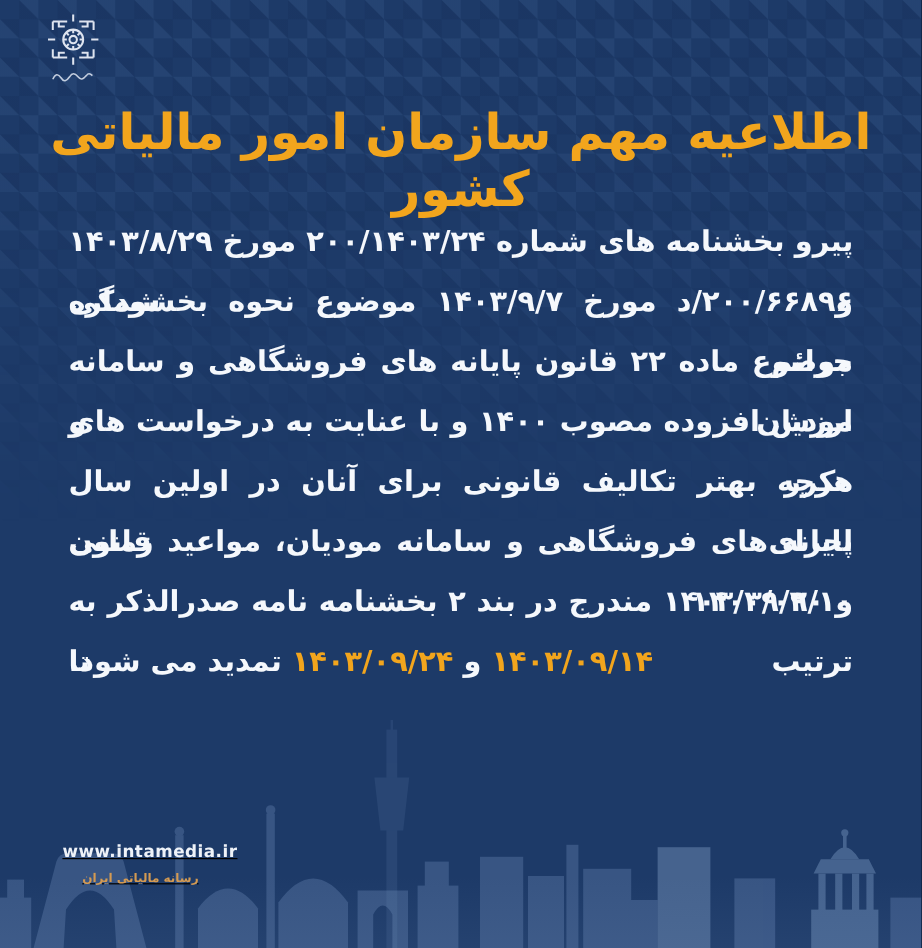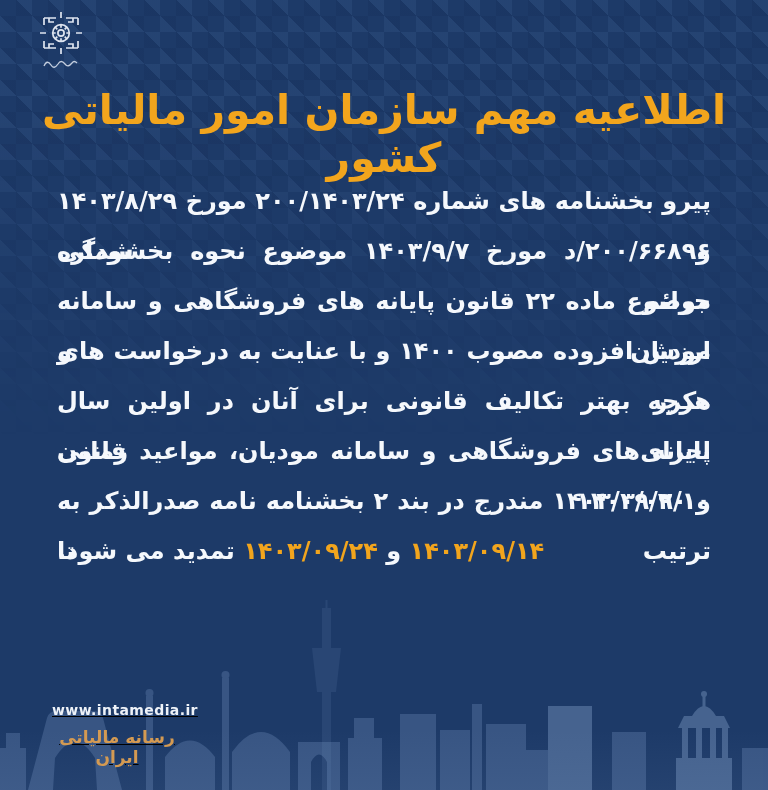--- a/index.html
+++ b/index.html
@@ -57,21 +57,21 @@
     width:130px;
     text-align:center;
     text-decoration:underline;
   }
   .website{
     color:#eef2f8;font-weight:bold;font-size:14px;
     letter-spacing:.4px;direction:ltr;
   }
   .tagline{
     margin-top:9px;
-    color:#d49a52;font-weight:bold;font-size:17px;
+    color:#d49a52;font-weight:bold;font-size:10px;
     direction:rtl;
   }
   .haze{
     position:absolute;left:0;right:0;bottom:0;height:60px;
     background:linear-gradient(transparent, rgba(140,170,210,.07));
     pointer-events:none;
   }
 </style>
 </head>
 <body>

